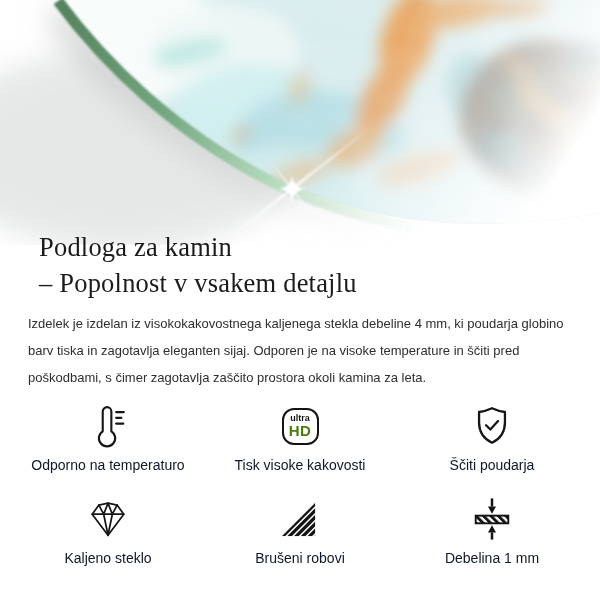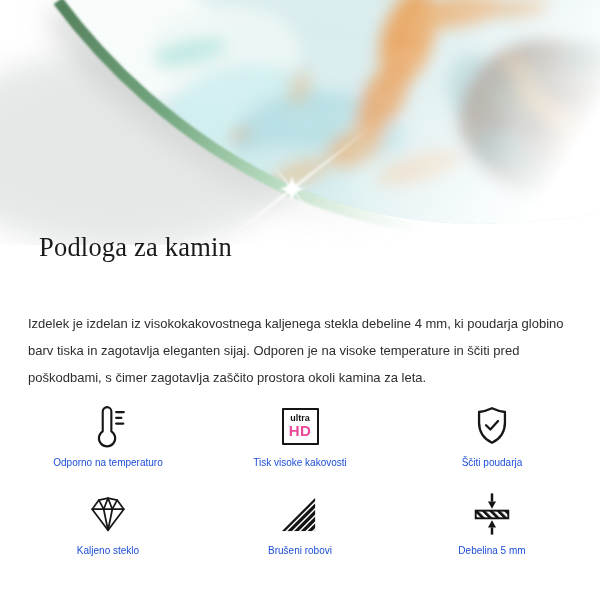--- a/index.html
+++ b/index.html
@@ -18,28 +18,28 @@
   .desc{
     position:absolute;left:28px;top:310px;width:548px;margin:0;
     font-size:13px;line-height:27px;color:#2e2e2e;
   }
   .features{
     position:absolute;left:12px;top:402px;width:576px;
     display:grid;grid-template-columns:repeat(3,1fr);row-gap:22px;
   }
   .feature{display:flex;flex-direction:column;align-items:center;}
   .icon-wrap{height:48px;display:flex;align-items:center;justify-content:center;}
-  .feature-label{margin-top:7px;font-size:10px;color:#1d4ed8;text-align:center;white-space:nowrap;}
+  .feature-label{margin-top:7px;font-size:14px;color:#0f172a;text-align:center;white-space:nowrap;}
   .uhd-box{
-    width:37px;height:37px;border:2.6px solid #141414;border-radius:1px;
+    width:37px;height:37px;border:2.6px solid #141414;border-radius:12px;
     display:flex;flex-direction:column;align-items:center;justify-content:center;box-sizing:border-box;
     background:#fff;
   }
   .uhd-top{font-size:9px;font-weight:700;line-height:9px;color:#141414;}
-  .uhd-hd{font-size:15px;font-weight:800;line-height:15px;color:#ec4899;letter-spacing:0.3px;}
+  .uhd-hd{font-size:15px;font-weight:800;line-height:15px;color:#4d7c0f;letter-spacing:0.3px;}
   .ic{display:block;}
 </style>
 </head>
 <body>
 
 <div class="page">
 
   <div class="hero">
     <svg viewBox="0 0 600 245" width="600" height="245" xmlns="http://www.w3.org/2000/svg">
       <defs>
@@ -137,20 +137,21 @@
           <rect x="-34" y="-1.2" width="68" height="2.4" fill="url(#rayGrad)" filter="url(#b1)" opacity="0.85"></rect>
         </g>
         <path d="M0,-14 C1.3,-4.5 4.5,-1.3 14,0 C4.5,1.3 1.3,4.5 0,14 C-1.3,4.5 -4.5,1.3 -14,0 C-4.5,-1.3 -1.3,-4.5 0,-14 Z" fill="#ffffff" filter="url(#b1)"></path>
         <circle r="3" fill="#ffffff" filter="url(#b1)"></circle>
       </g>
     </svg>
   </div>
 
   <h1 class="title">
     <span>Podloga za kamin</span>
+    <span>– Popolnost v vsakem detajlu</span>
   </h1>
 
   <p class="desc">Izdelek je izdelan iz visokokakovostnega kaljenega stekla debeline 4 mm, ki poudarja globino barv tiska in zagotavlja eleganten sijaj. Odporen je na visoke temperature in ščiti pred poškodbami, s čimer zagotavlja zaščito prostora okoli kamina za leta.</p>
 
   <div class="features">
 
     <div class="feature">
       <div class="icon-wrap">
         <svg class="ic" viewBox="0 0 48 48" width="46" height="46" fill="none" stroke="#161616" stroke-width="2.2" stroke-linecap="round" stroke-linejoin="round">
           <path d="M18.5,29.5 V8.8 a4.5,4.5 0 0 1 9,0 V29.5 a8.5,8.5 0 1 1 -9,0 Z"></path>
@@ -221,17 +222,17 @@
               <rect width="3" height="5.5" fill="#141414"></rect>
             </pattern>
           </defs>
           <rect x="7" y="20.5" width="34" height="8" fill="url(#hatch)" stroke="#141414" stroke-width="2"></rect>
           <path d="M24,2.5 V11" stroke="#141414" stroke-width="2.6"></path>
           <polygon points="19.8,11 28.2,11 24,18.5" fill="#141414"></polygon>
           <path d="M24,45.5 V38" stroke="#141414" stroke-width="2.6"></path>
           <polygon points="19.8,38 28.2,38 24,30.5" fill="#141414"></polygon>
         </svg>
       </div>
-      <div class="feature-label">Debelina 5 mm</div>
+      <div class="feature-label">Debelina 1 mm</div>
     </div>
 
   </div>
 </div>
 
 </body></html>

